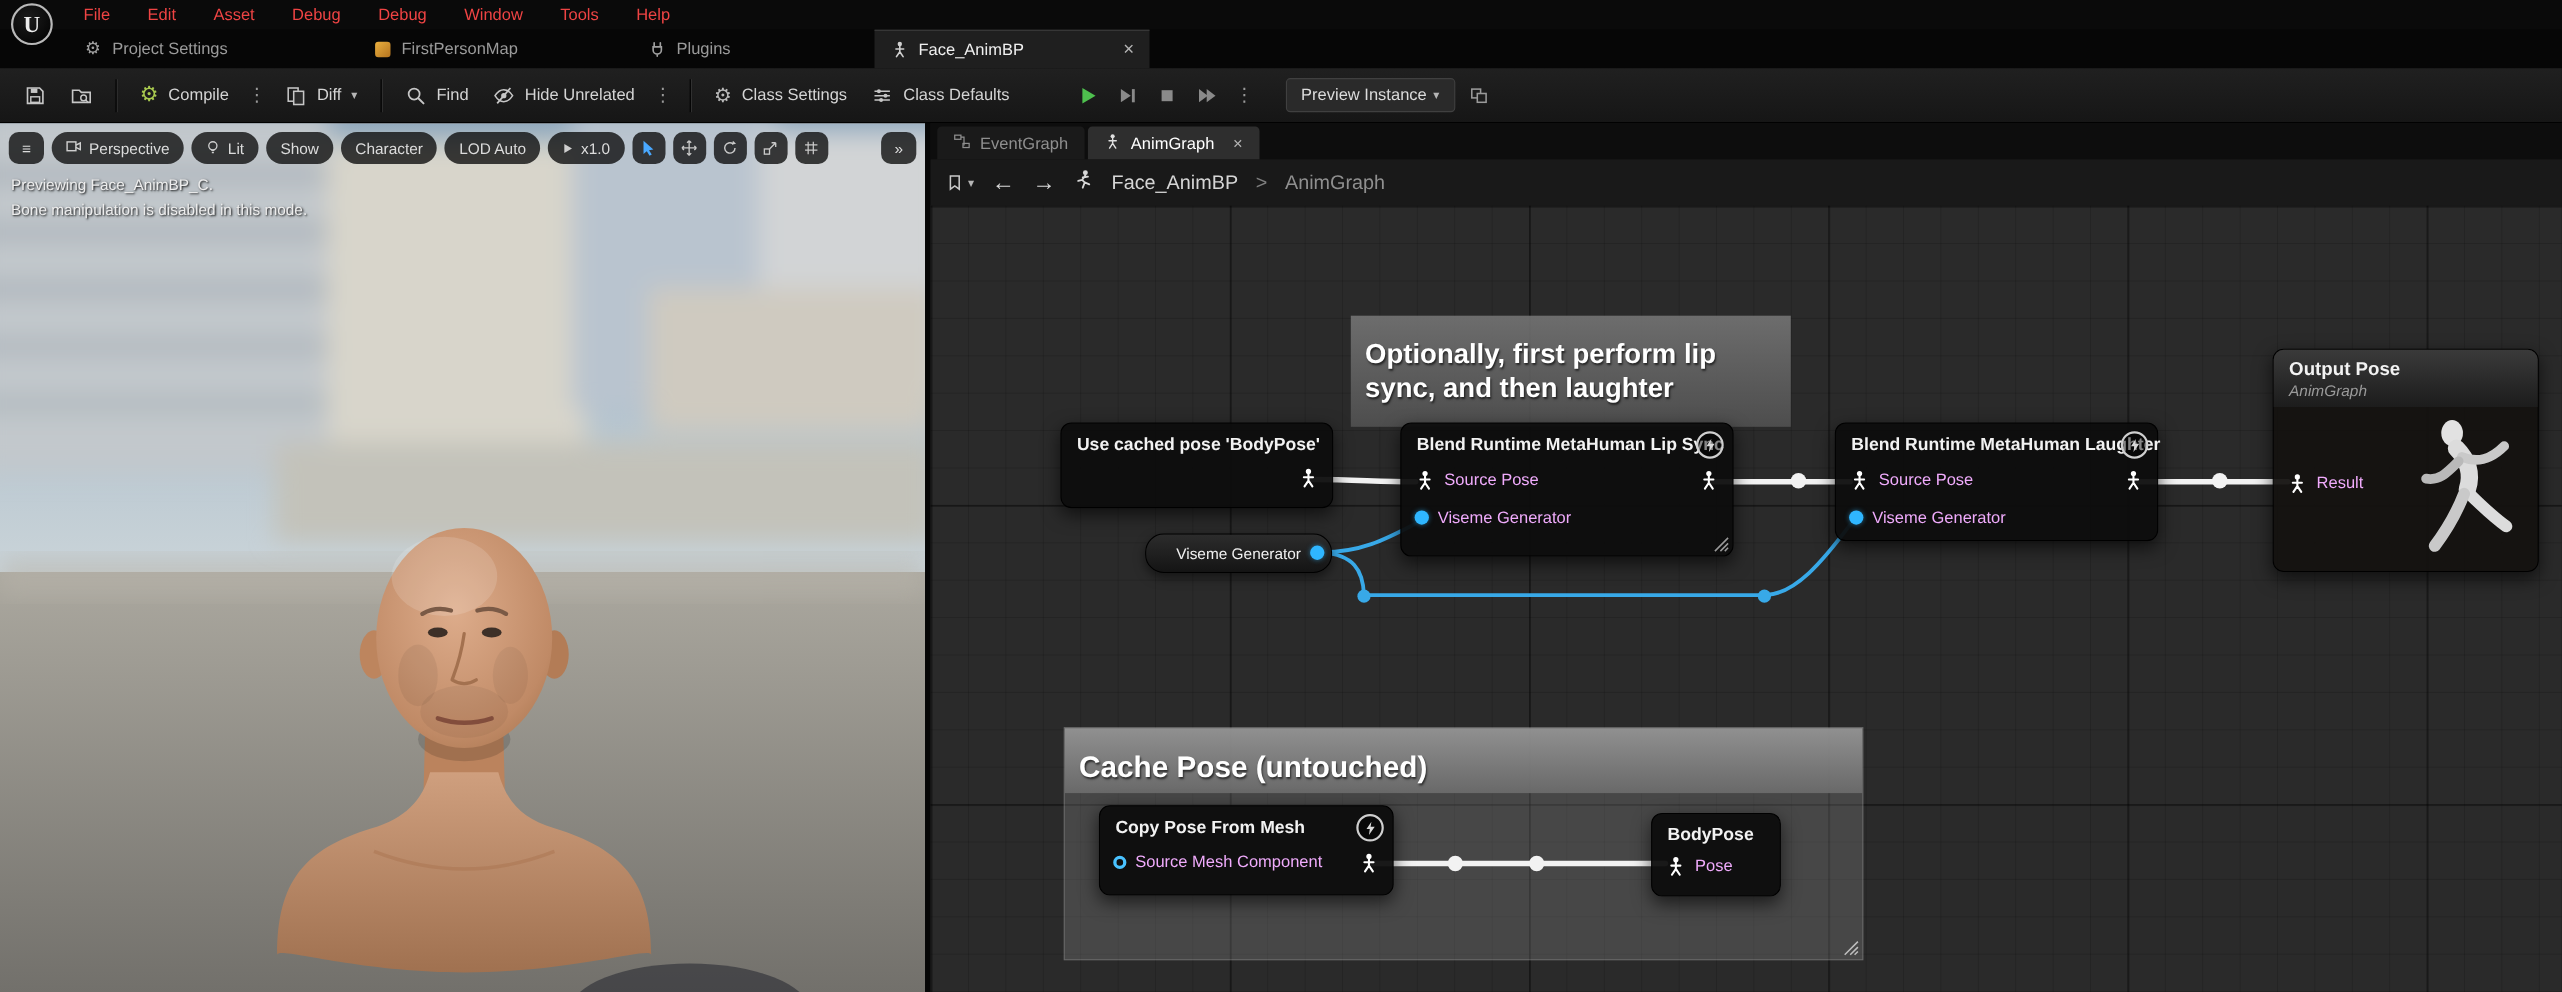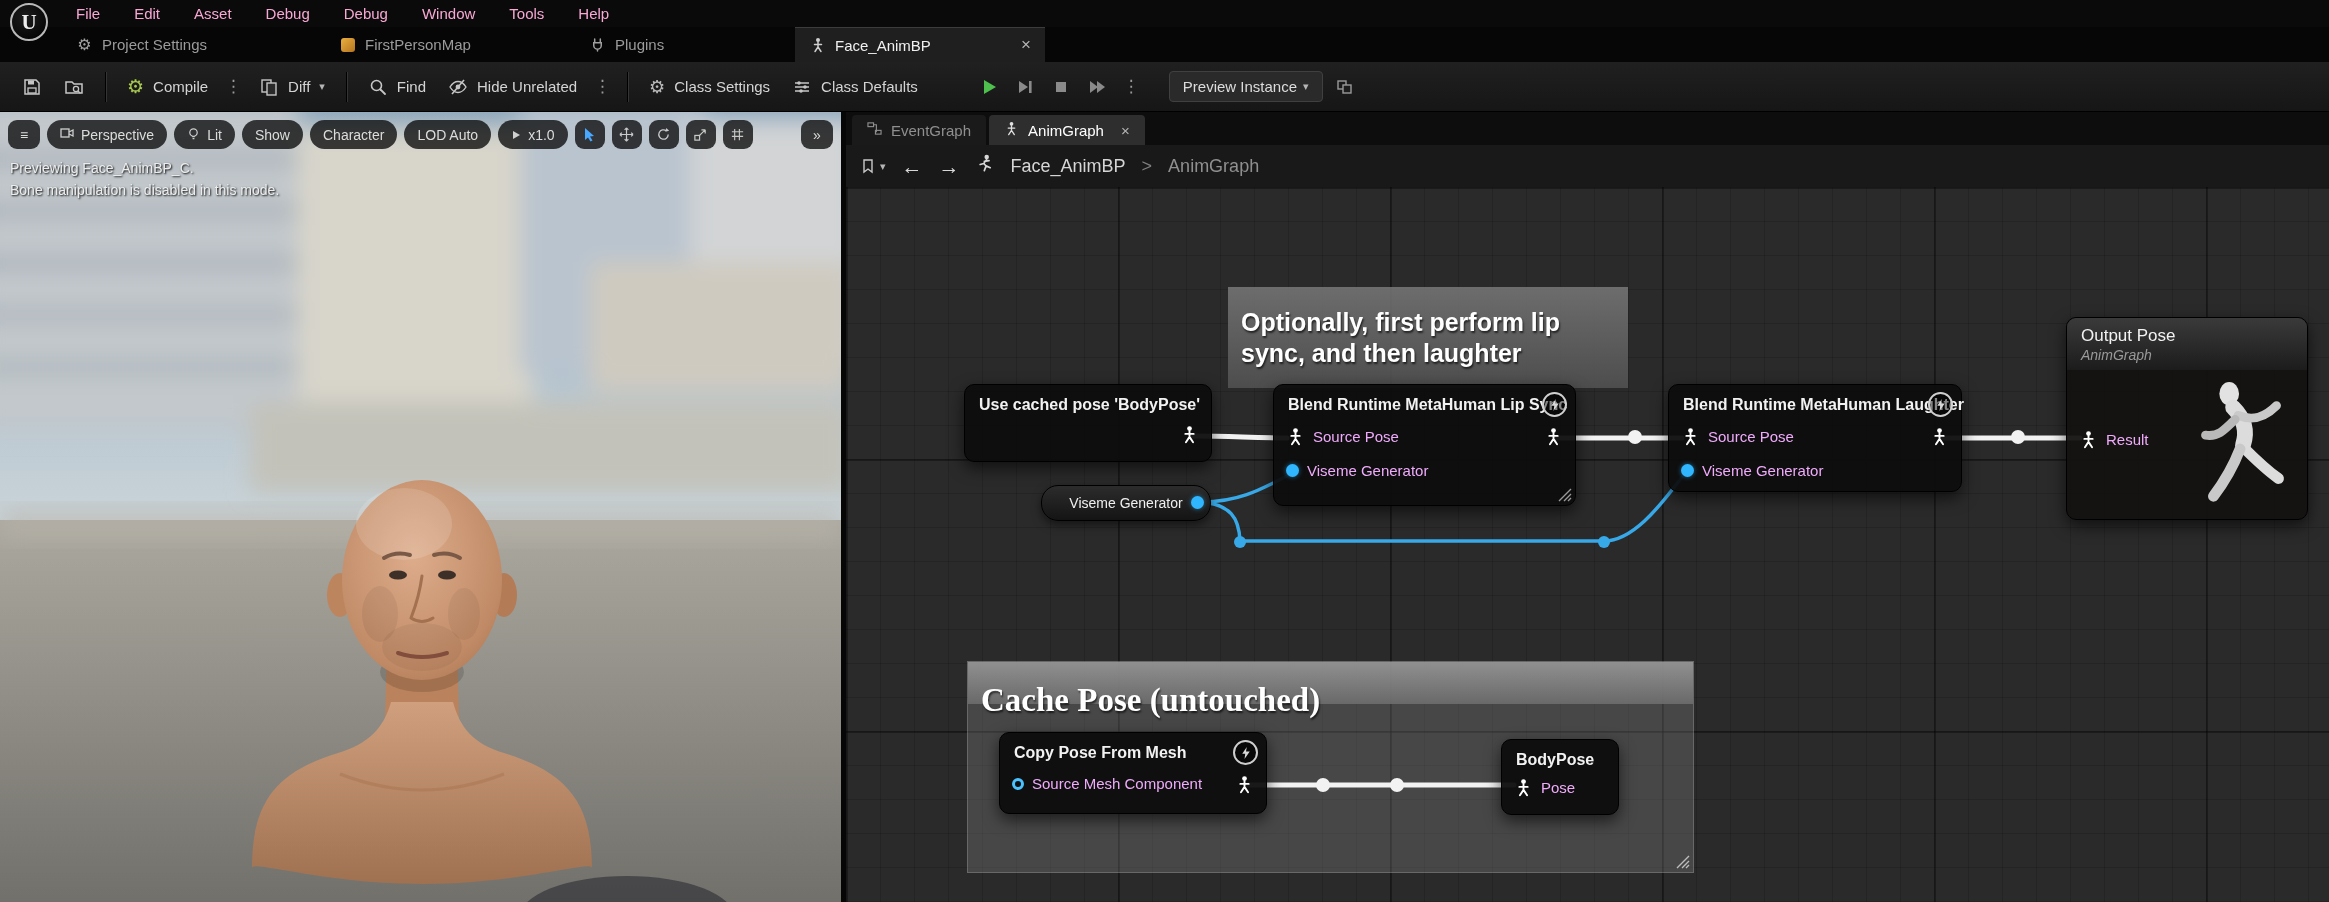--- a/index.html
+++ b/index.html
@@ -4,21 +4,21 @@
 <style>
   html,body{margin:0;padding:0;}
   body{
     width:2329px;height:902px;position:relative;overflow:hidden;
     background:#0c0c0c;font-family:"Liberation Sans",sans-serif;color:#ccc;
     -webkit-font-smoothing:antialiased;
   }
   
   .menubar{position:absolute;left:0;top:0;width:100%;height:27px;background:#0a0a0a;
     display:flex;align-items:center;gap:34px;padding-left:76px;box-sizing:border-box;
-    font-size:15px;color:#f9a8d4;}
+    font-size:15px;color:#ef4444;}
   .menubar span{cursor:default;}
   .uelogo{position:absolute;left:10px;top:3px;width:38px;height:38px;border-radius:50%;
     background:radial-gradient(circle at 40% 35%,#1c1c1c,#000);border:2px solid #b9b9b9;
     z-index:20;display:flex;align-items:center;justify-content:center;color:#eee;
     font-size:21px;font-weight:bold;font-family:"Liberation Serif",serif;box-sizing:border-box;}
   
   .tabbar{position:absolute;left:0;top:27px;width:100%;height:35px;background:#060606;border-bottom:1px solid #000;}
   .dtab{position:absolute;top:0;height:35px;display:flex;align-items:center;gap:9px;
     padding:0 14px;font-size:15px;color:#9b9b9b;box-sizing:border-box;white-space:nowrap;}
   .dtab.active{background:#1f1f1f;color:#f0f0f0;border-top:1px solid #3c3c3c;}
@@ -81,26 +81,26 @@
     background-size:272px 272px,272px 272px,34px 34px,34px 34px;}
   .wires{position:absolute;left:0;top:0;z-index:2;}
   .comment{position:absolute;z-index:1;box-sizing:border-box;}
   .c-head{background:linear-gradient(rgba(150,150,150,0.92),rgba(108,108,108,0.92));
     color:#fff;font-weight:bold;padding:20px 13px;text-shadow:1px 2px 2px rgba(0,0,0,0.65);
     box-sizing:border-box;}
   #c-lip{left:382px;top:100px;width:400px;}
   #c-lip .c-head{font-size:25px;line-height:1.22;background:linear-gradient(rgba(118,118,118,0.88),rgba(82,82,82,0.88));}
   #c-cache{left:121px;top:474px;width:727px;height:212px;background:rgba(178,178,178,0.22);
     border:1px solid rgba(255,255,255,0.18);}
-  #c-cache .c-head{font-size:33px;height:42px;font-family:Liberation Serif, serif;}
+  #c-cache .c-head{font-size:27px;height:59px;}
   .gnode{position:absolute;z-index:3;background:rgba(13,13,13,0.95);border:1px solid #000;
     border-radius:10px;box-shadow:0 6px 16px rgba(0,0,0,0.6);box-sizing:border-box;}
   .ntitle{font-size:16px;font-weight:bold;color:#f2f2f2;padding:11px 14px 5px;white-space:nowrap;}
   .nhead{background:linear-gradient(#3a3a3a,#1c1c1c);border-radius:9px 9px 0 0;padding:8px 14px 7px;}
-  .nhead .t1{font-size:17px;font-weight:normal;color:#f2f2f2;}
+  .nhead .t1{font-size:17px;font-weight:bold;color:#f2f2f2;}
   .nhead .t2{font-size:14px;font-style:italic;color:#9a9a9a;margin-top:1px;}
   .prow{position:absolute;display:flex;align-items:center;gap:8px;font-size:15px;color:#f0abfc;white-space:nowrap;}
   .dotpin{width:13px;height:13px;border-radius:50%;background:#2fb6ff;box-shadow:0 0 5px rgba(47,182,255,0.55);}
   .ringpin{width:12px;height:12px;border-radius:50%;border:3px solid #49c2ff;background:transparent;box-sizing:border-box;}
   .fastpath{position:absolute;top:7px;right:8px;width:25px;height:25px;border:2px solid #cfcfcf;
     border-radius:50%;display:flex;align-items:center;justify-content:center;
     box-sizing:border-box;background:rgba(0,0,0,0.45);}
   .resize-grip{position:absolute;right:3px;bottom:3px;width:15px;height:15px;}
   #n-cached{left:118px;top:197px;width:248px;height:78px;}
   #n-lipsync{left:427px;top:197px;width:303px;height:122px;}

